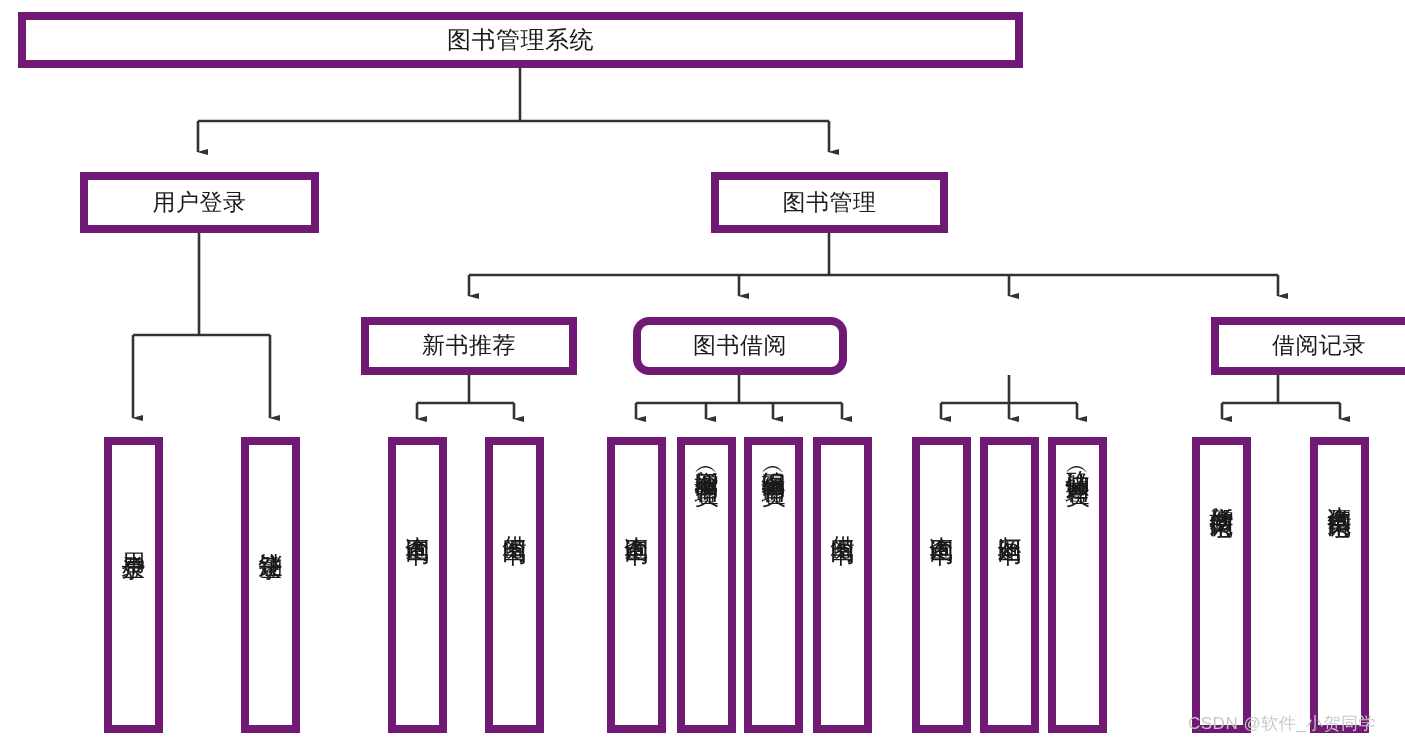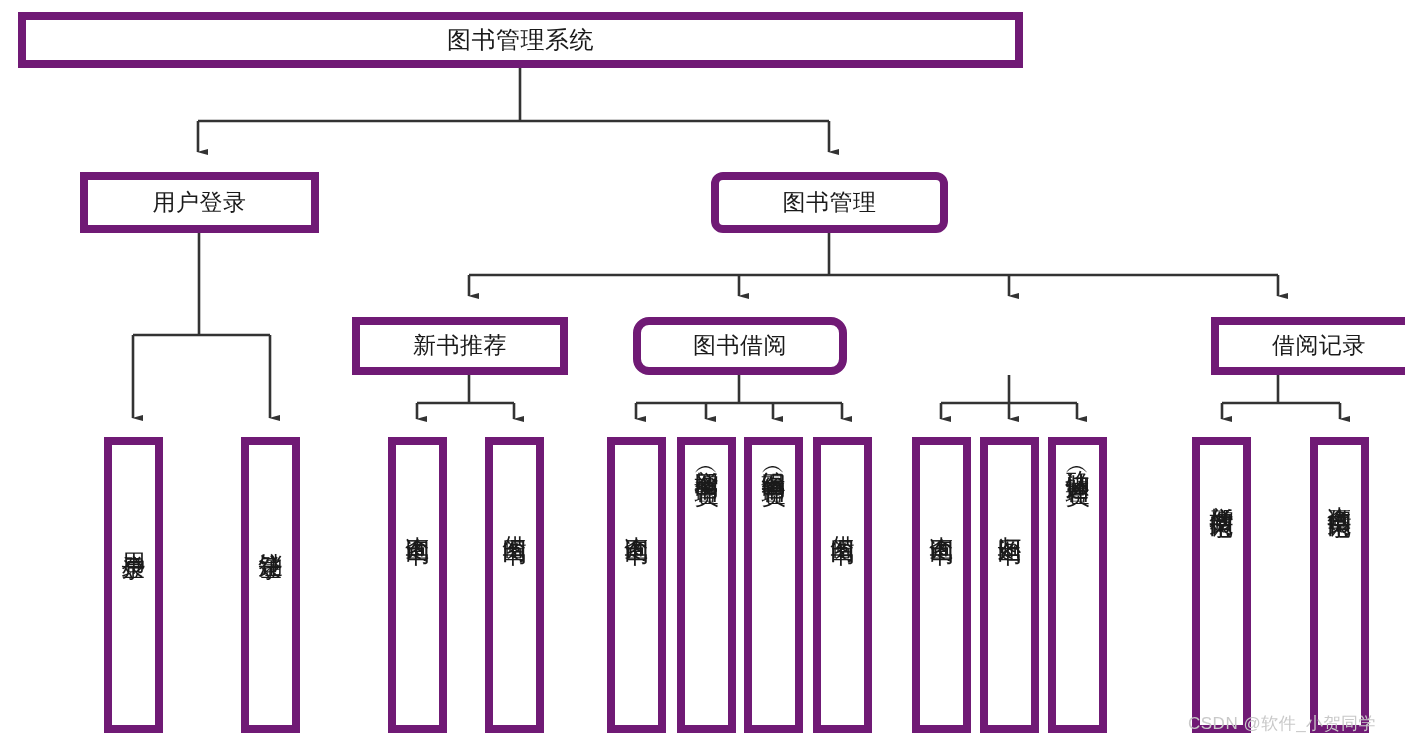--- a/index.html
+++ b/index.html
@@ -122,25 +122,25 @@
     </g>
   </svg>
 
   <div class="node horiz root" style="left:18px; top:12px; width:1005px; height:56px;">
     <span class="label">图书管理系统</span>
   </div>
 
   <div class="node horiz" style="left:80px; top:172px; width:239px; height:61px;">
     <span class="label">用户登录</span>
   </div>
-  <div class="node horiz" style="left:711px; top:172px; width:237px; height:61px;border-radius:12px;">
+  <div class="node horiz" style="left:711px; top:172px; width:237px; height:61px;">
     <span class="label">图书管理</span>
   </div>
 
-  <div class="node horiz" style="left:352px; top:317px; width:216px; height:58px;">
+  <div class="node horiz" style="left:361px; top:317px; width:216px; height:58px;">
     <span class="label">新书推荐</span>
   </div>
   <div class="node horiz" style="left:633px; top:317px; width:214px; height:58px;border-radius:16px;">
     <span class="label">图书借阅</span>
   </div>
   <div class="node horiz" style="left:1171px; top:317px; width:216px; height:58px;margin-left:40px;">
     <span class="label">借阅记录</span>
   </div>
 
   <div class="node vert" style="left:104px; top:437px; width:59px; height:296px; padding-top:88px;">

